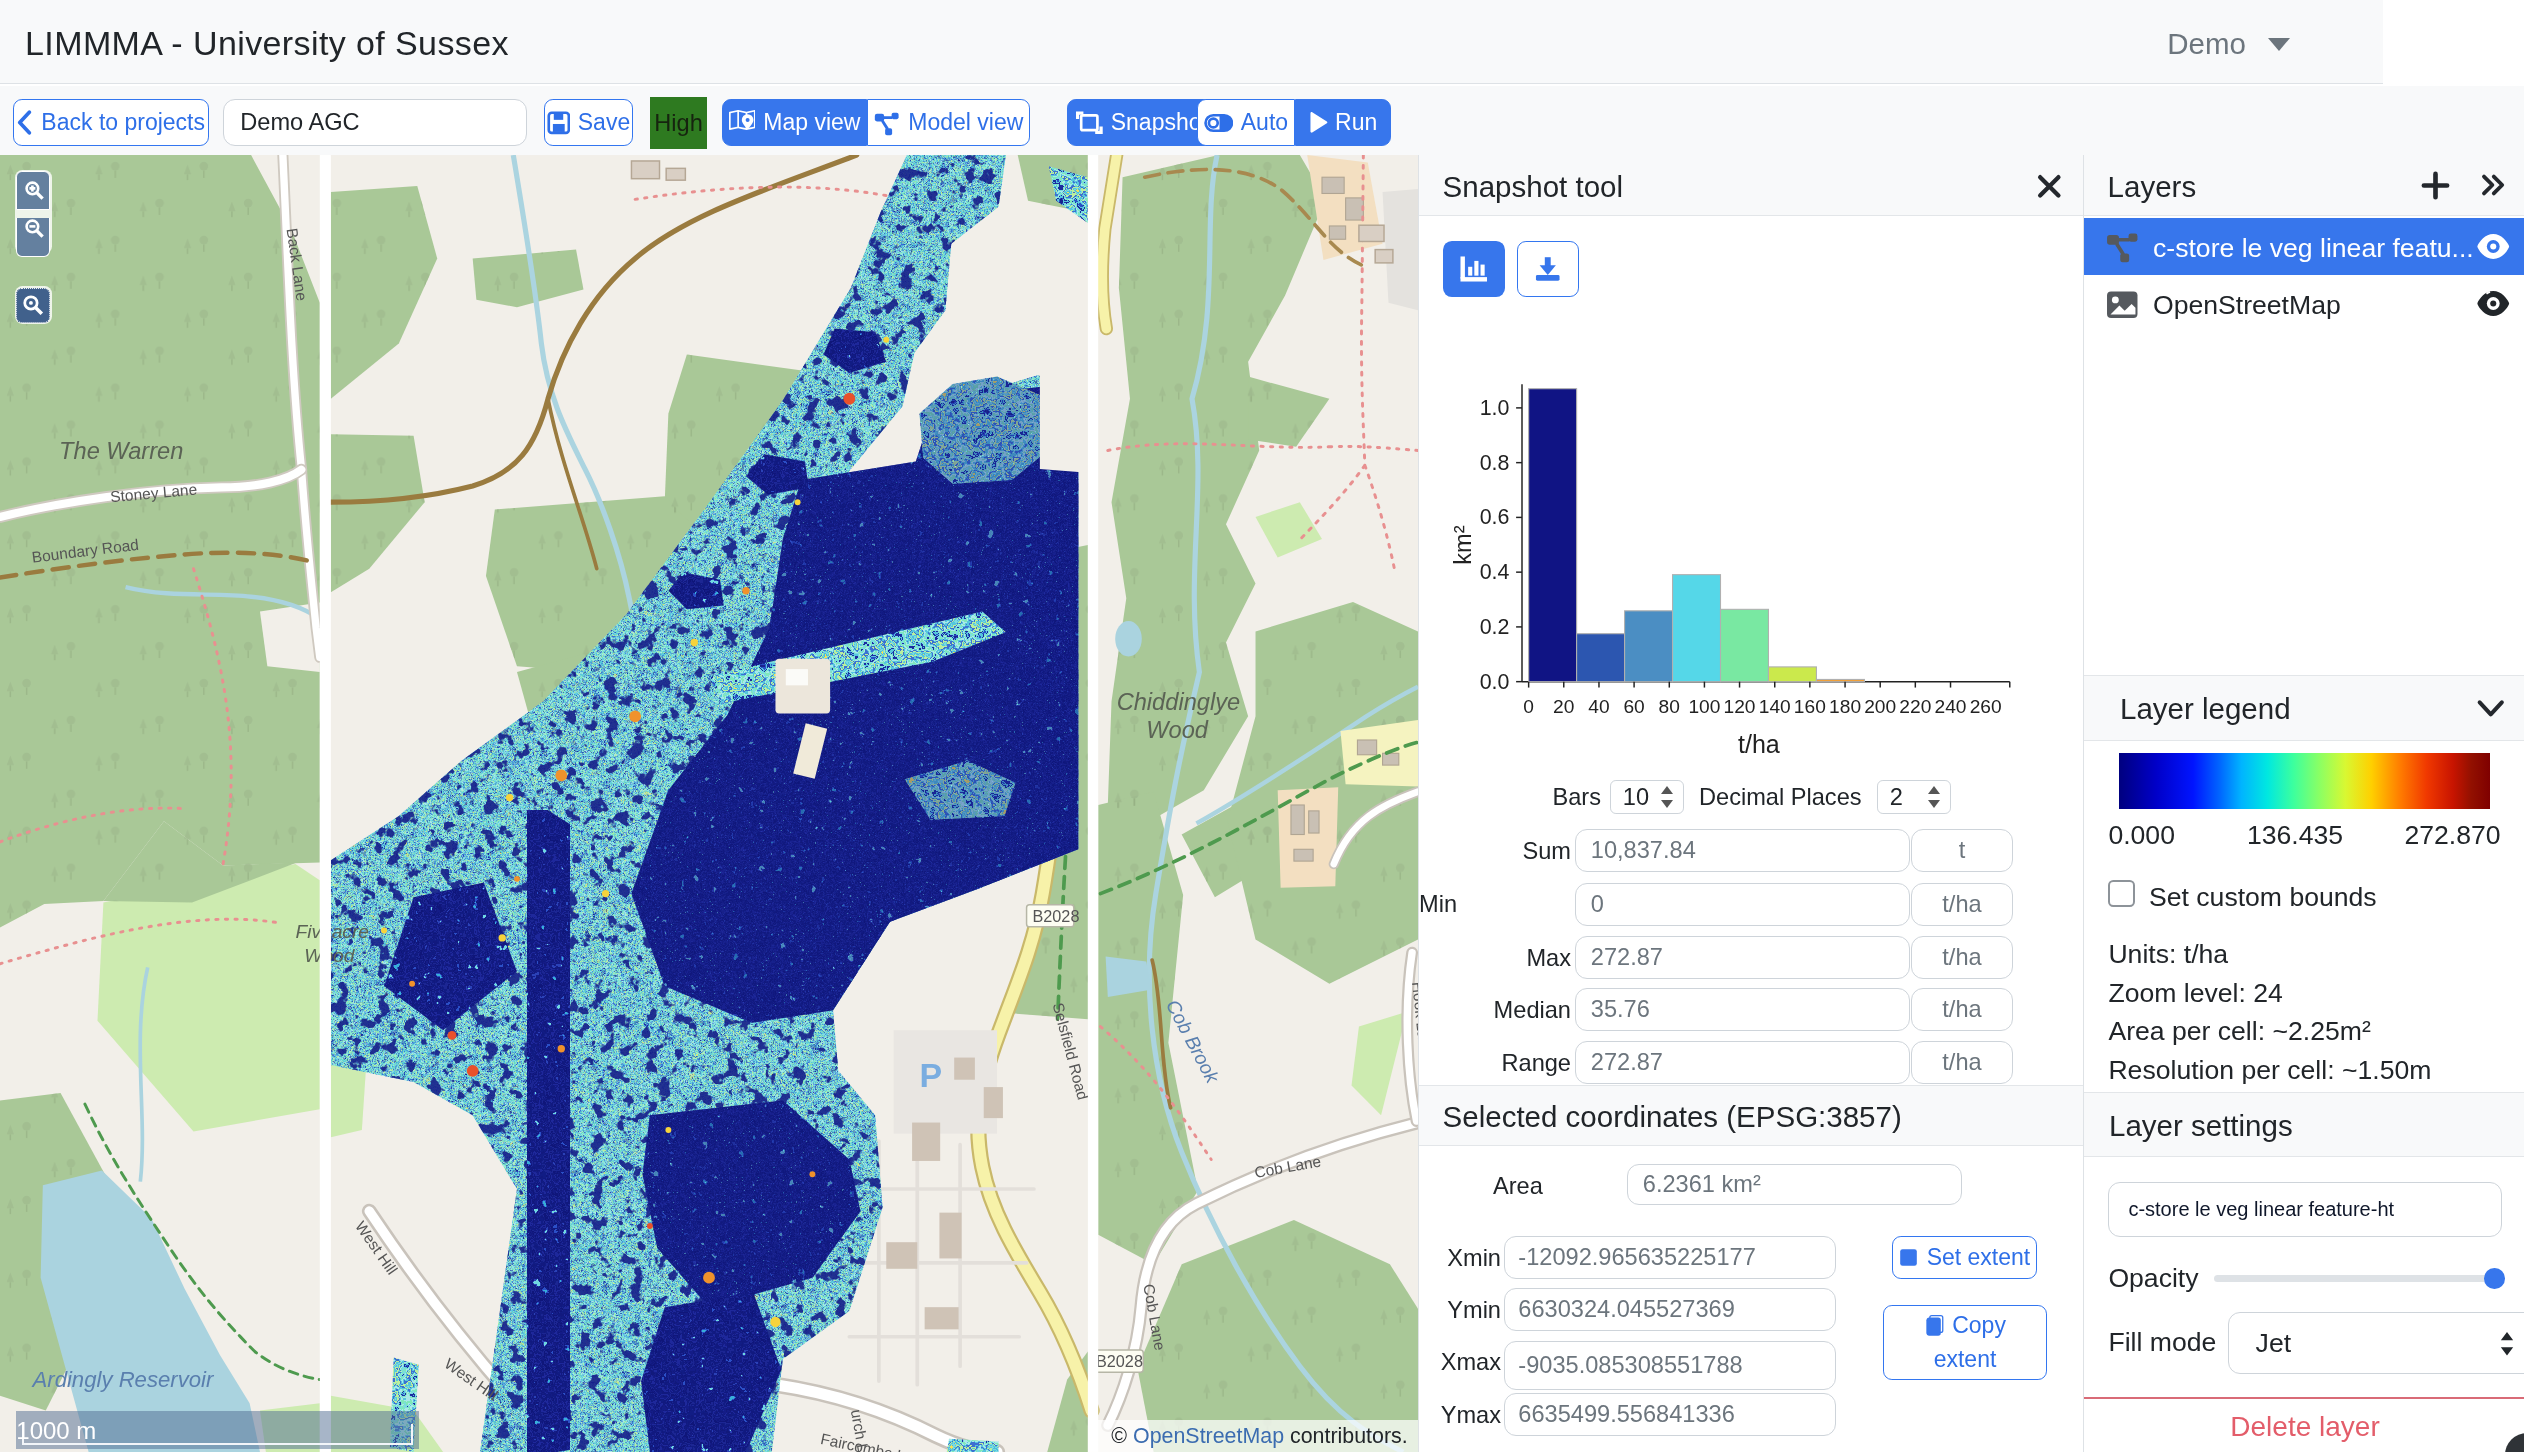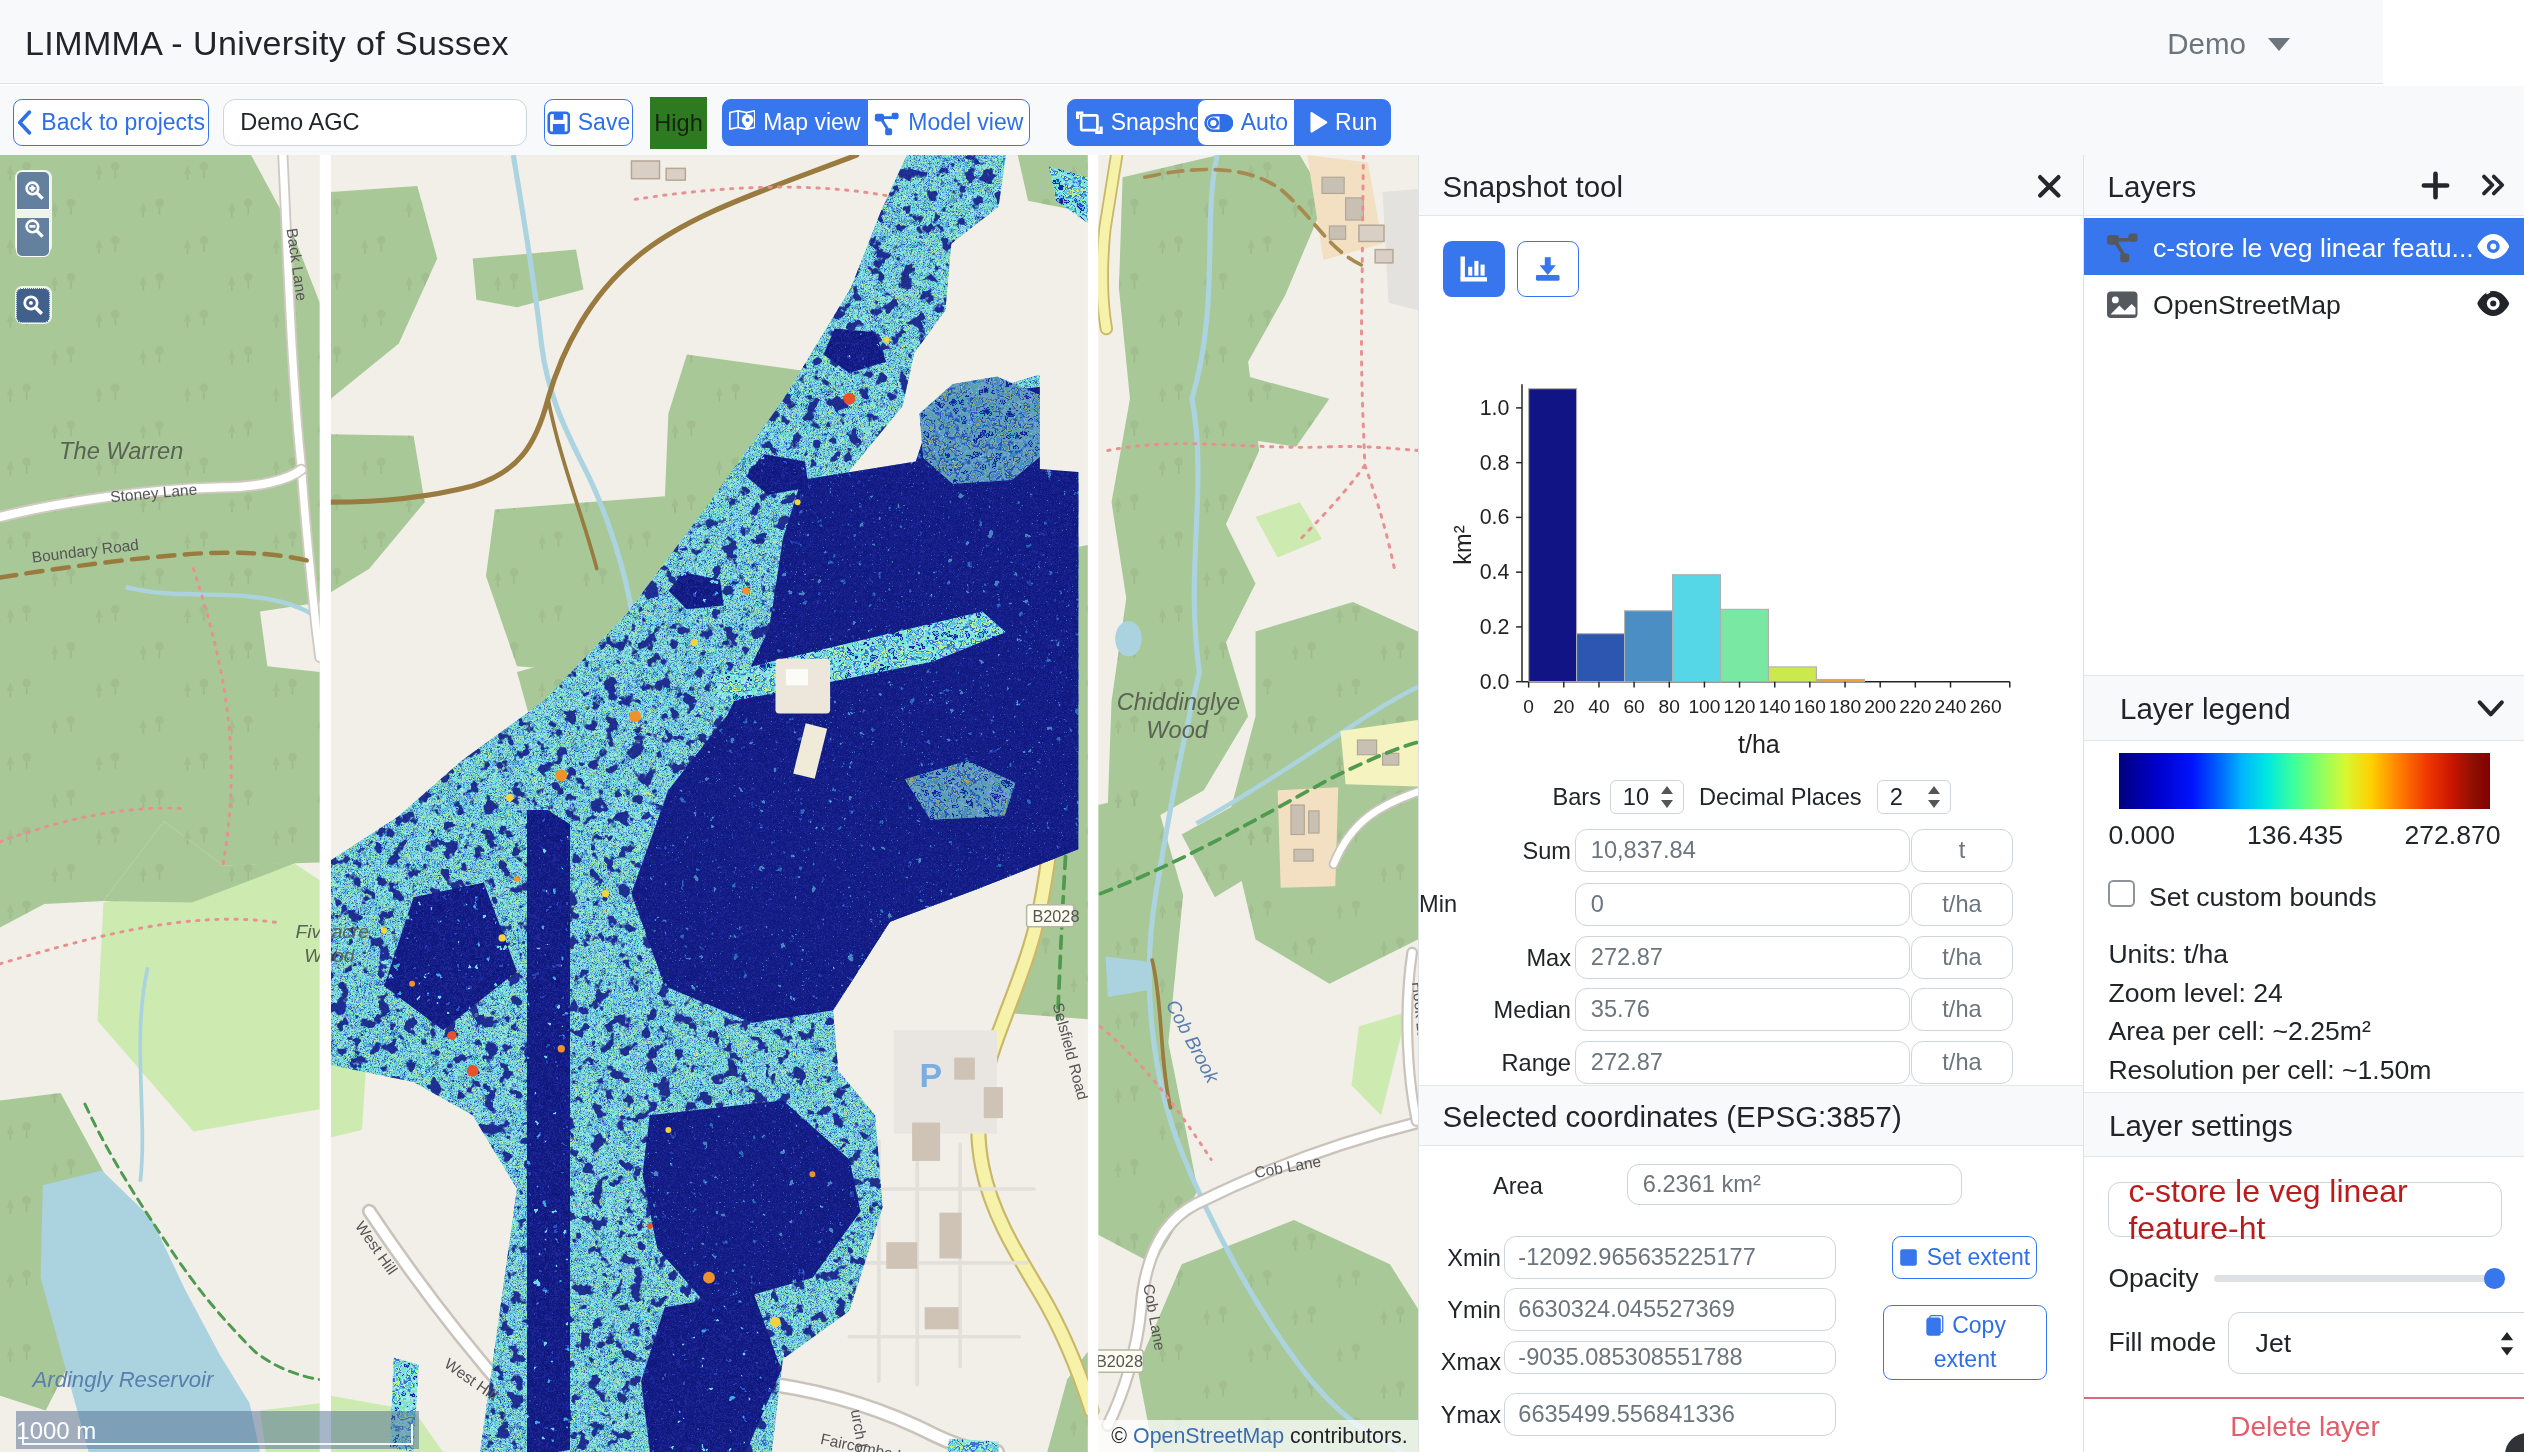--- a/index.html
+++ b/index.html
@@ -187,21 +187,21 @@
   <div class="abs" style="left:0;top:930px;width:665px;height:61px;background:#f8f9fa;border-top:1.5px solid #e3e6e9;border-bottom:1.5px solid #e3e6e9">
     <span style="position:absolute;left:23.6px;top:14px;font-size:29.5px">Selected coordinates (EPSG:3857)</span>
   </div>
   <span class="lbl" style="left:74px;top:1018px;width:116px;text-align:left">Area</span>
   <div class="ginput" style="position:absolute;left:208px;top:1009px;width:335px;height:41px;padding-left:14.8px">6.2361 km²</div>
   <span class="lbl" style="left:0;top:1090px;width:82px;text-align:right">Xmin</span>
   <div class="ginput" style="position:absolute;left:85px;top:1081px;width:332px;height:43px;padding-left:13.3px">-12092.965635225177</div>
   <span class="lbl" style="left:0;top:1142px;width:82px;text-align:right">Ymin</span>
   <div class="ginput" style="position:absolute;left:85px;top:1133px;width:332px;height:43px;padding-left:13.3px">6630324.045527369</div>
   <span class="lbl" style="left:0;top:1194px;width:82px;text-align:right">Xmax</span>
-  <div class="ginput" style="position:absolute;left:85px;top:1186px;width:332px;height:33px;padding-left:13.3px">-9035.085308551788</div>
+  <div class="ginput" style="position:absolute;left:85px;top:1186px;width:332px;height:49px;padding-left:13.3px">-9035.085308551788</div>
   <span class="lbl" style="left:0;top:1247px;width:82px;text-align:right">Ymax</span>
   <div class="ginput" style="position:absolute;left:85px;top:1238px;width:332px;height:43px;padding-left:13.3px">6635499.556841336</div>
   <div class="btn btn-outline" style="left:473px;top:1081px;width:145px;height:43px;position:absolute">
     <svg width="19" height="19" viewBox="0 0 16 16" style="margin-right:8.9px">
         <rect x="1" y="1" width="14" height="14" rx="2" fill="#3776ec"></rect>
       </svg>Set extent
   </div>
   <div class="btn btn-outline" style="left:464px;top:1150px;width:164px;height:75px;position:absolute;flex-direction:column;line-height:1.45">
     <div style="display:flex;align-items:center"><svg width="20.7" height="20.7" viewBox="0 0 16 16" style="margin-right:7.4px">
           <g fill="#3776ec">
@@ -265,21 +265,21 @@
   <span class="abs" style="right:24.4px;top:665px;font-size:26.6px">272.870</span>
   <div class="abs" style="left:24.4px;top:725px;width:27px;height:27px;border:2.2px solid #8d9399;border-radius:5.2px"></div>
   <span class="abs" style="left:65px;top:727px;font-size:26.6px">Set custom bounds</span>
   <span class="abs" style="left:24.4px;top:784px;font-size:26.6px">Units: t/ha</span>
   <span class="abs" style="left:24.4px;top:823px;font-size:26.6px">Zoom level: 24</span>
   <span class="abs" style="left:24.4px;top:861px;font-size:26.6px">Area per cell: ~2.25m²</span>
   <span class="abs" style="left:24.4px;top:900px;font-size:26.6px">Resolution per cell: ~1.50m</span>
   <div class="abs" style="left:0;top:937px;width:442px;height:65px;background:#f8f9fa;border-top:1.5px solid #e3e6e9;border-bottom:1.5px solid #e3e6e9">
     <span style="position:absolute;left:25px;top:16.3px;font-size:29.5px">Layer settings</span>
   </div>
-  <div class="ginput" style="position:absolute;left:24.4px;top:1027px;width:394px;height:55px;padding-left:19px;color:#b91c1c;font-size:32px">c-store le veg linear feature-ht</div>
+  <div class="ginput" style="position:absolute;left:24.4px;top:1027px;width:394px;height:55px;padding-left:19px;color:#0f172a;font-size:20px">c-store le veg linear feature-ht</div>
   <span class="abs" style="left:24.4px;top:1108px;font-size:26.6px">Opacity</span>
   <div class="abs" style="left:130px;top:1120px;width:288px;height:7.4px;background:#dee2e6;border-radius:3.7px"></div>
   <div class="abs" style="left:400px;top:1113px;width:20.7px;height:20.7px;background:#3776ec;border-radius:50%"></div>
   <span class="abs" style="left:24.4px;top:1172px;font-size:26.6px">Fill mode</span>
   <div class="ginput" style="position:absolute;left:144px;top:1157px;width:309px;height:62px;padding-left:26.6px;color:#212529;font-size:26.6px">Jet
     <svg class="abs" style="right:17.7px;top:19px" width="22" height="23.6" viewBox="0 0 12 13">
         <path fill="#212529" d="M6 0l3.4 4.6H2.6zM6 13 2.6 8.4h6.8z"></path>
       </svg>
   </div>
   <div class="abs" style="left:0;top:1242px;width:442px;border-top:2.2px solid #d96b77"></div>

